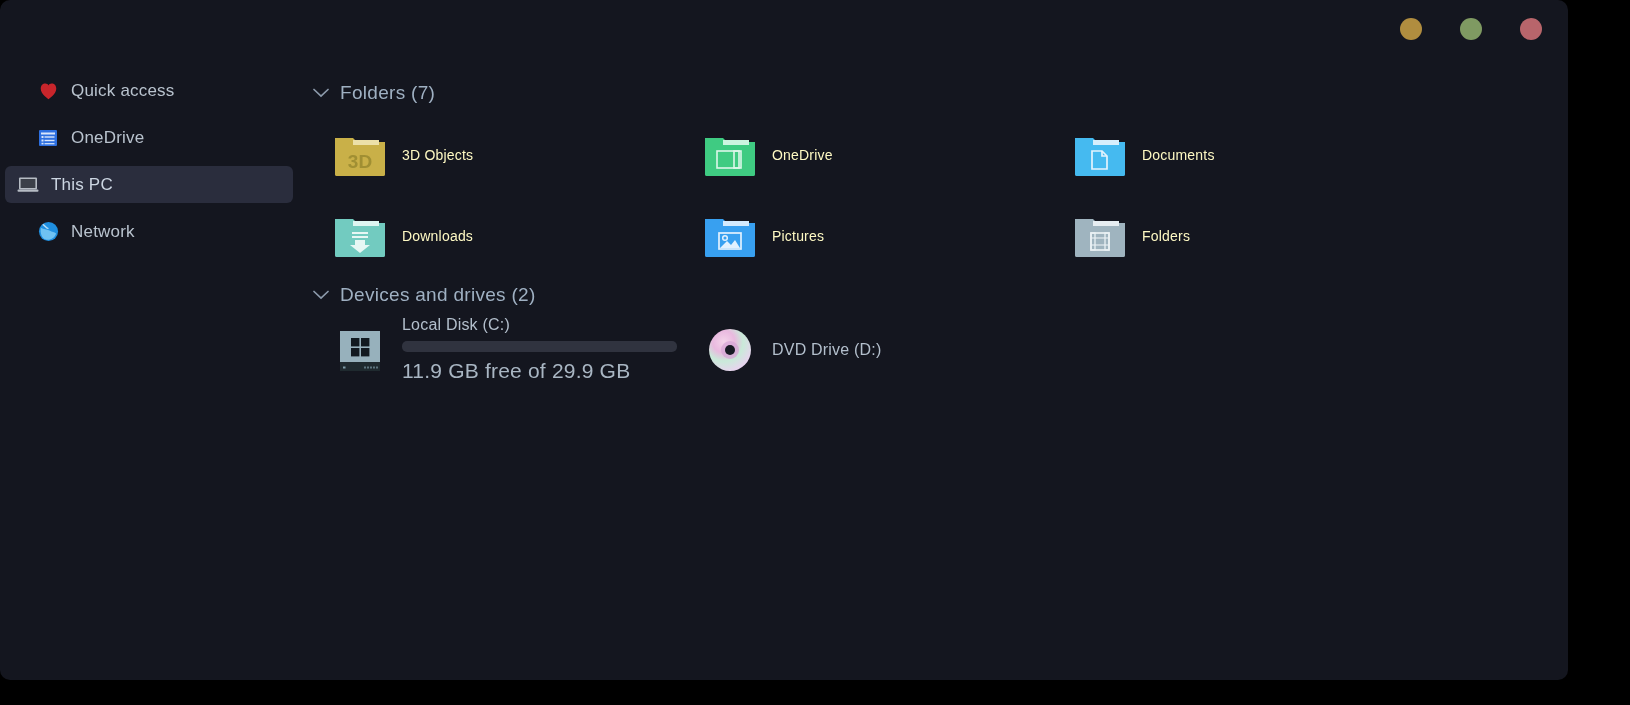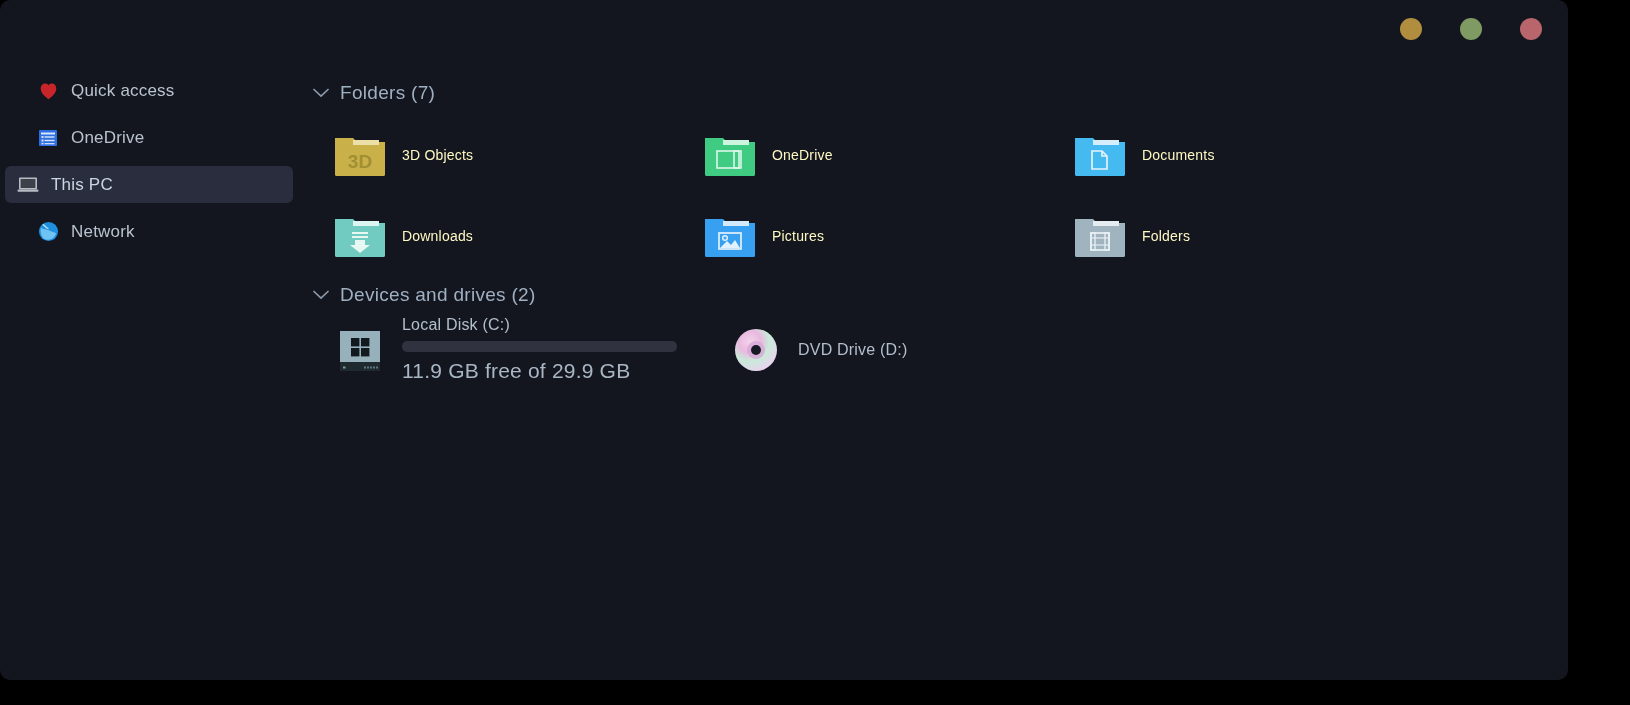--- a/index.html
+++ b/index.html
@@ -131,21 +131,20 @@
     color: #fef9c3;
     letter-spacing: 0.2px;
     white-space: nowrap;
   }
 
   
   .drives {
     display: flex;
     margin-left: 20px;
     margin-top: 2px;
-    gap: 26px;
   }
   .drive {
     display: flex;
     align-items: center;
     cursor: default;
   }
   .drive.with-bar { width: 370px; }
   .drive-icon {
     width: 60px; height: 60px;
     flex: 0 0 60px;

